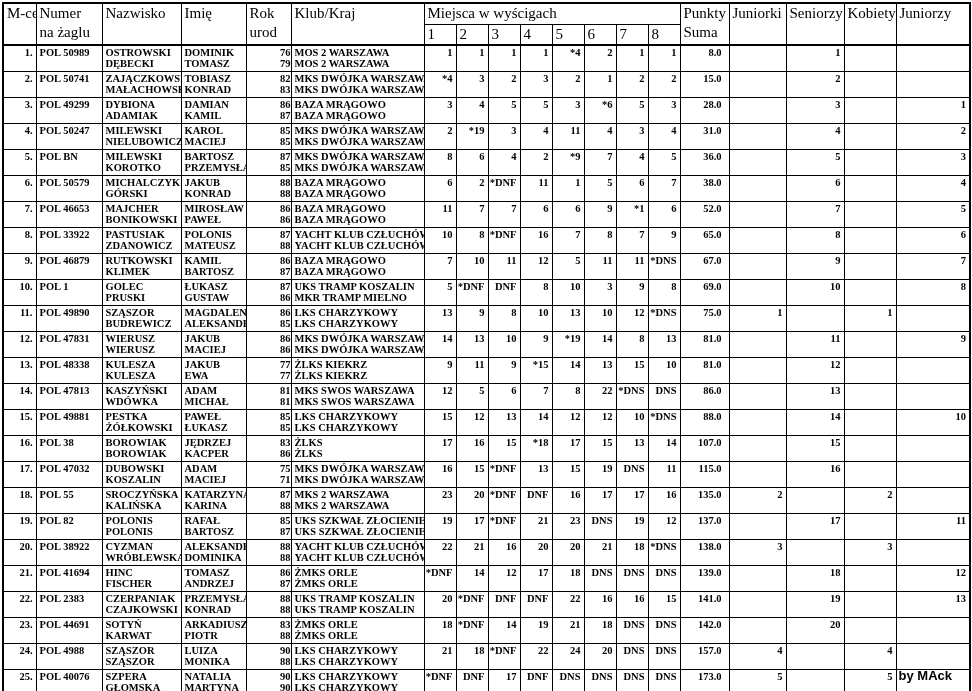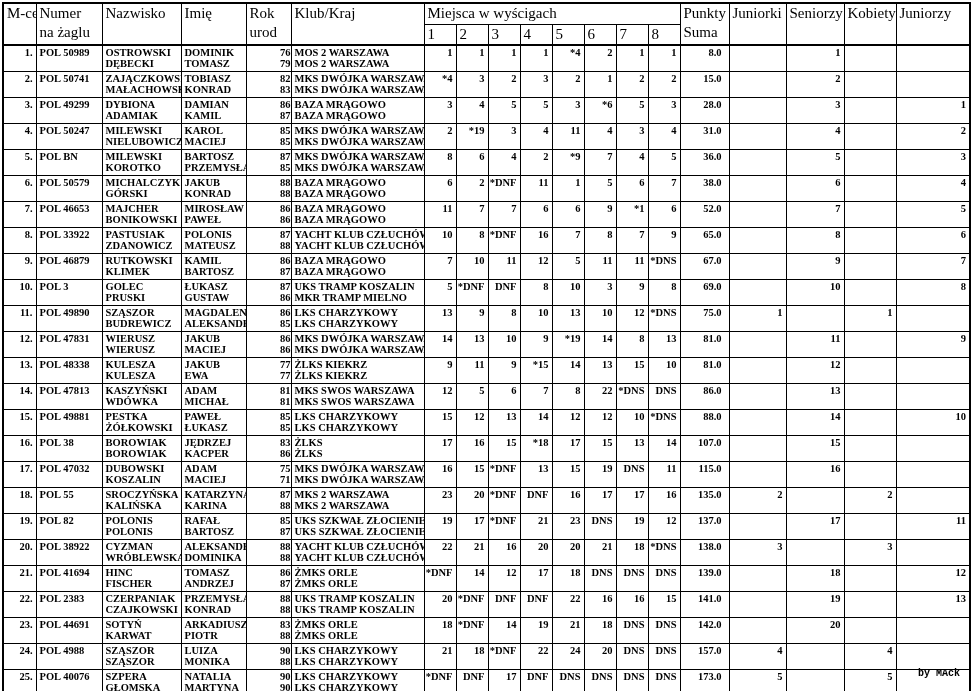--- a/index.html
+++ b/index.html
@@ -39,23 +39,23 @@
     padding-top:1px;
   }
   td.c-place  { text-align:right; padding-right:3px; }
   td.c-left   { text-align:left;  padding-left:3px;  }
   td.c-year   { text-align:right; }
   td.c-race   { text-align:right; padding-right:3px; }
   td.c-points { vertical-align:middle; text-align:right; padding-right:7px; padding-top:0; }
   td.c-cat    { text-align:right; padding-right:3px; }
 
   .credit {
-    position:absolute; right:12px; top:668px;
-    font-family:Liberation Mono, monospace;
-    font-weight:bold; font-size:10px;
+    position:absolute; right:20px; top:668px;
+    font-family:Liberation Sans, sans-serif;
+    font-weight:bold; font-size:13px;
   }
 </style>
 </head>
 <body>
 
 <div class="page">
 
   <table class="results">
     <colgroup>
       <col style="width:33px">
@@ -406,21 +406,21 @@
           <td class="c-race">11</td>
           <td class="c-race">*DNS</td>
           <td class="c-points">67.0</td>
           <td class="c-cat"></td>
           <td class="c-cat">9</td>
           <td class="c-cat"></td>
           <td class="c-cat">7</td>
         </tr>
         <tr>
           <td class="c-place">10.</td>
-          <td class="c-left">POL 3</td>
+          <td class="c-left">POL 1</td>
           <td class="c-left">
             <div>GOLEC</div>
             <div>PRUSKI</div>
           </td>
           <td class="c-left">
             <div>ŁUKASZ</div>
             <div>GUSTAW</div>
           </td>
           <td class="c-year">
             <div>87</div>

